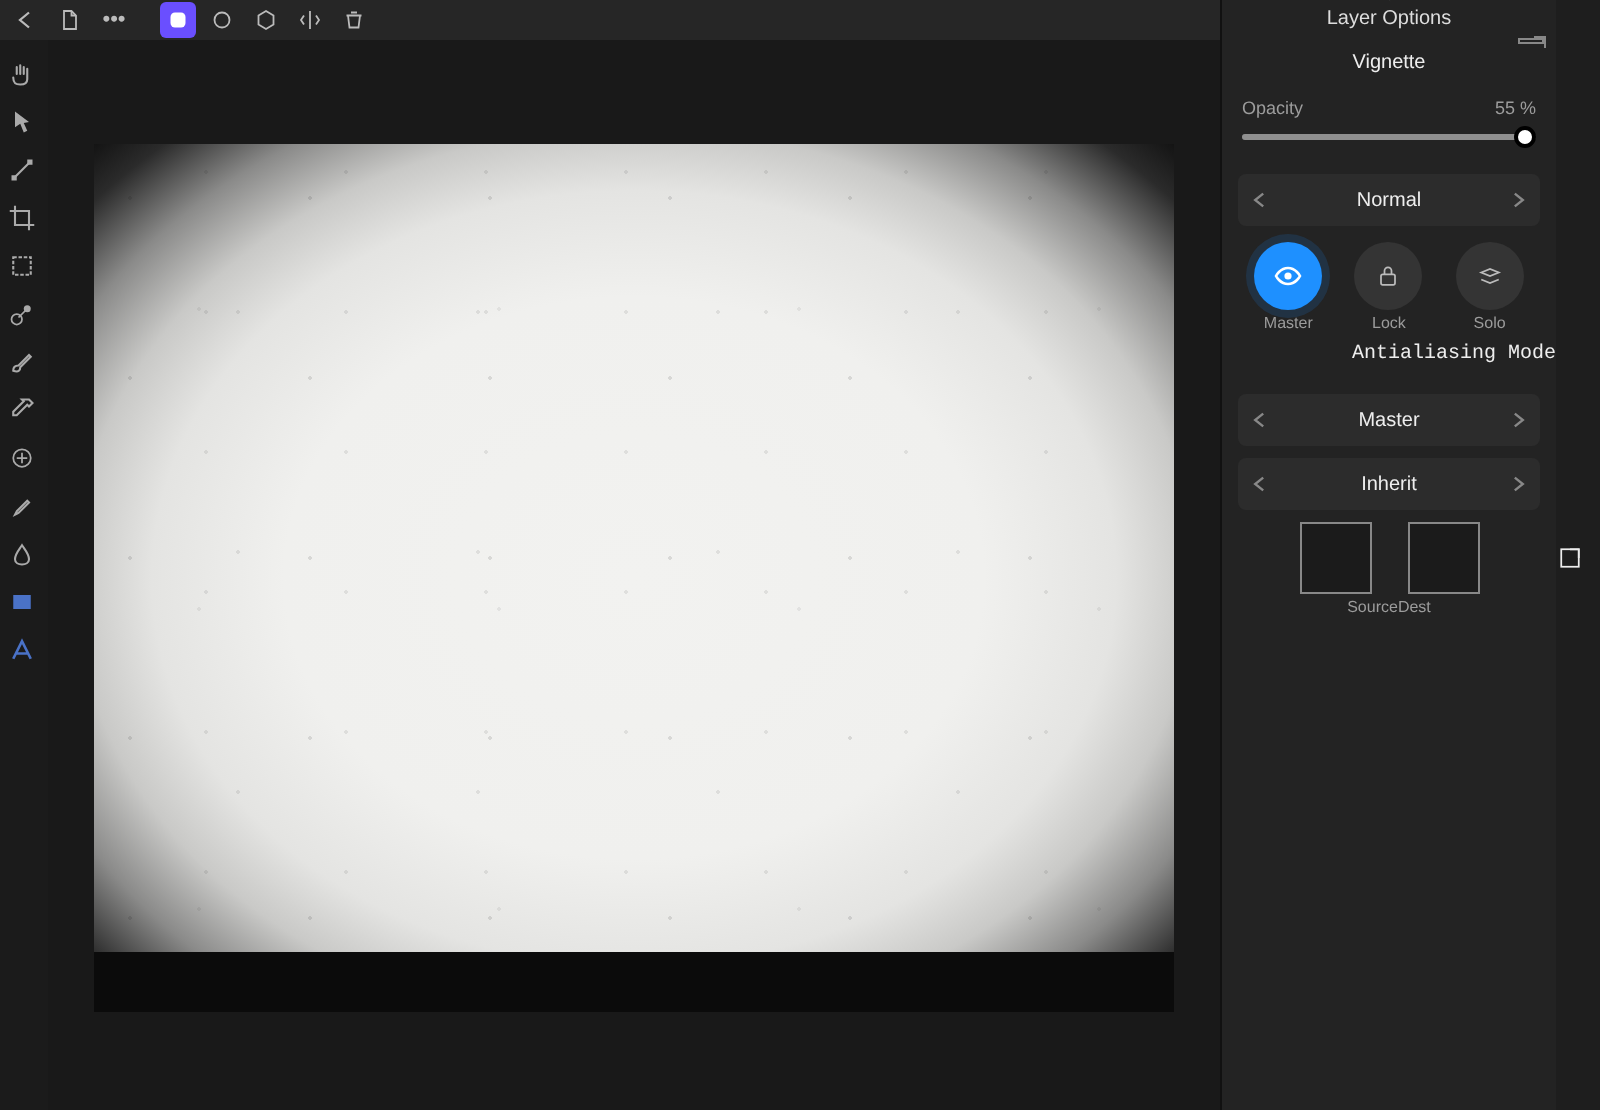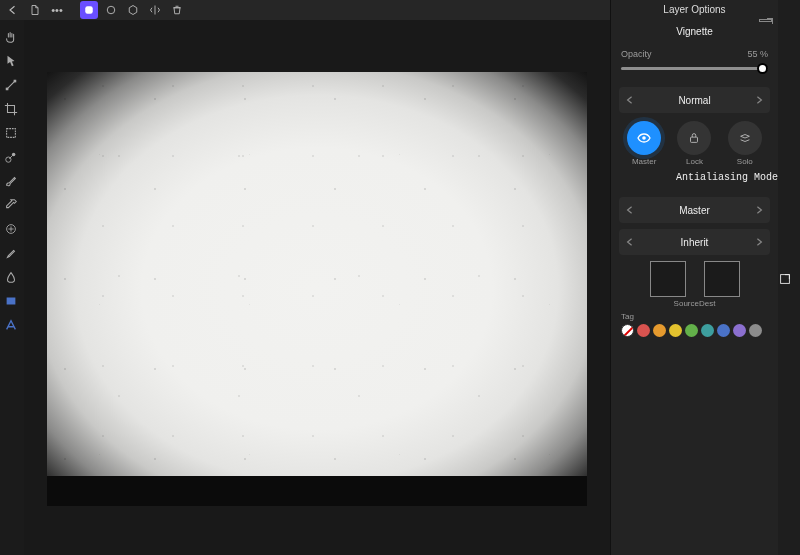--- a/index.html
+++ b/index.html
@@ -367,27 +367,13 @@
 
   <div class="swatch-row">
     <div class="swatch"></div>
     <div class="swatch"></div>
   </div>
   <div class="swatch-lbls">
     <span>Source</span>
     <span>Dest</span>
   </div>
 
-  <div class="tag-row">
-    <div class="tag-lbl">Tag</div>
-    <div class="tag-colors" id="tag-colors">
-        <div class="tag-dot none"></div>
-        <div class="tag-dot" style="background: rgb(217, 83, 79);"></div>
-        <div class="tag-dot" style="background: rgb(229, 154, 46);"></div>
-        <div class="tag-dot" style="background: rgb(227, 194, 46);"></div>
-        <div class="tag-dot" style="background: rgb(99, 176, 74);"></div>
-        <div class="tag-dot" style="background: rgb(61, 158, 158);"></div>
-        <div class="tag-dot" style="background: rgb(74, 114, 199);"></div>
-        <div class="tag-dot" style="background: rgb(139, 111, 207);"></div>
-        <div class="tag-dot" style="background: rgb(140, 140, 140);"></div>
-      </div>
-  </div>
 </div>
 
 </body></html>

